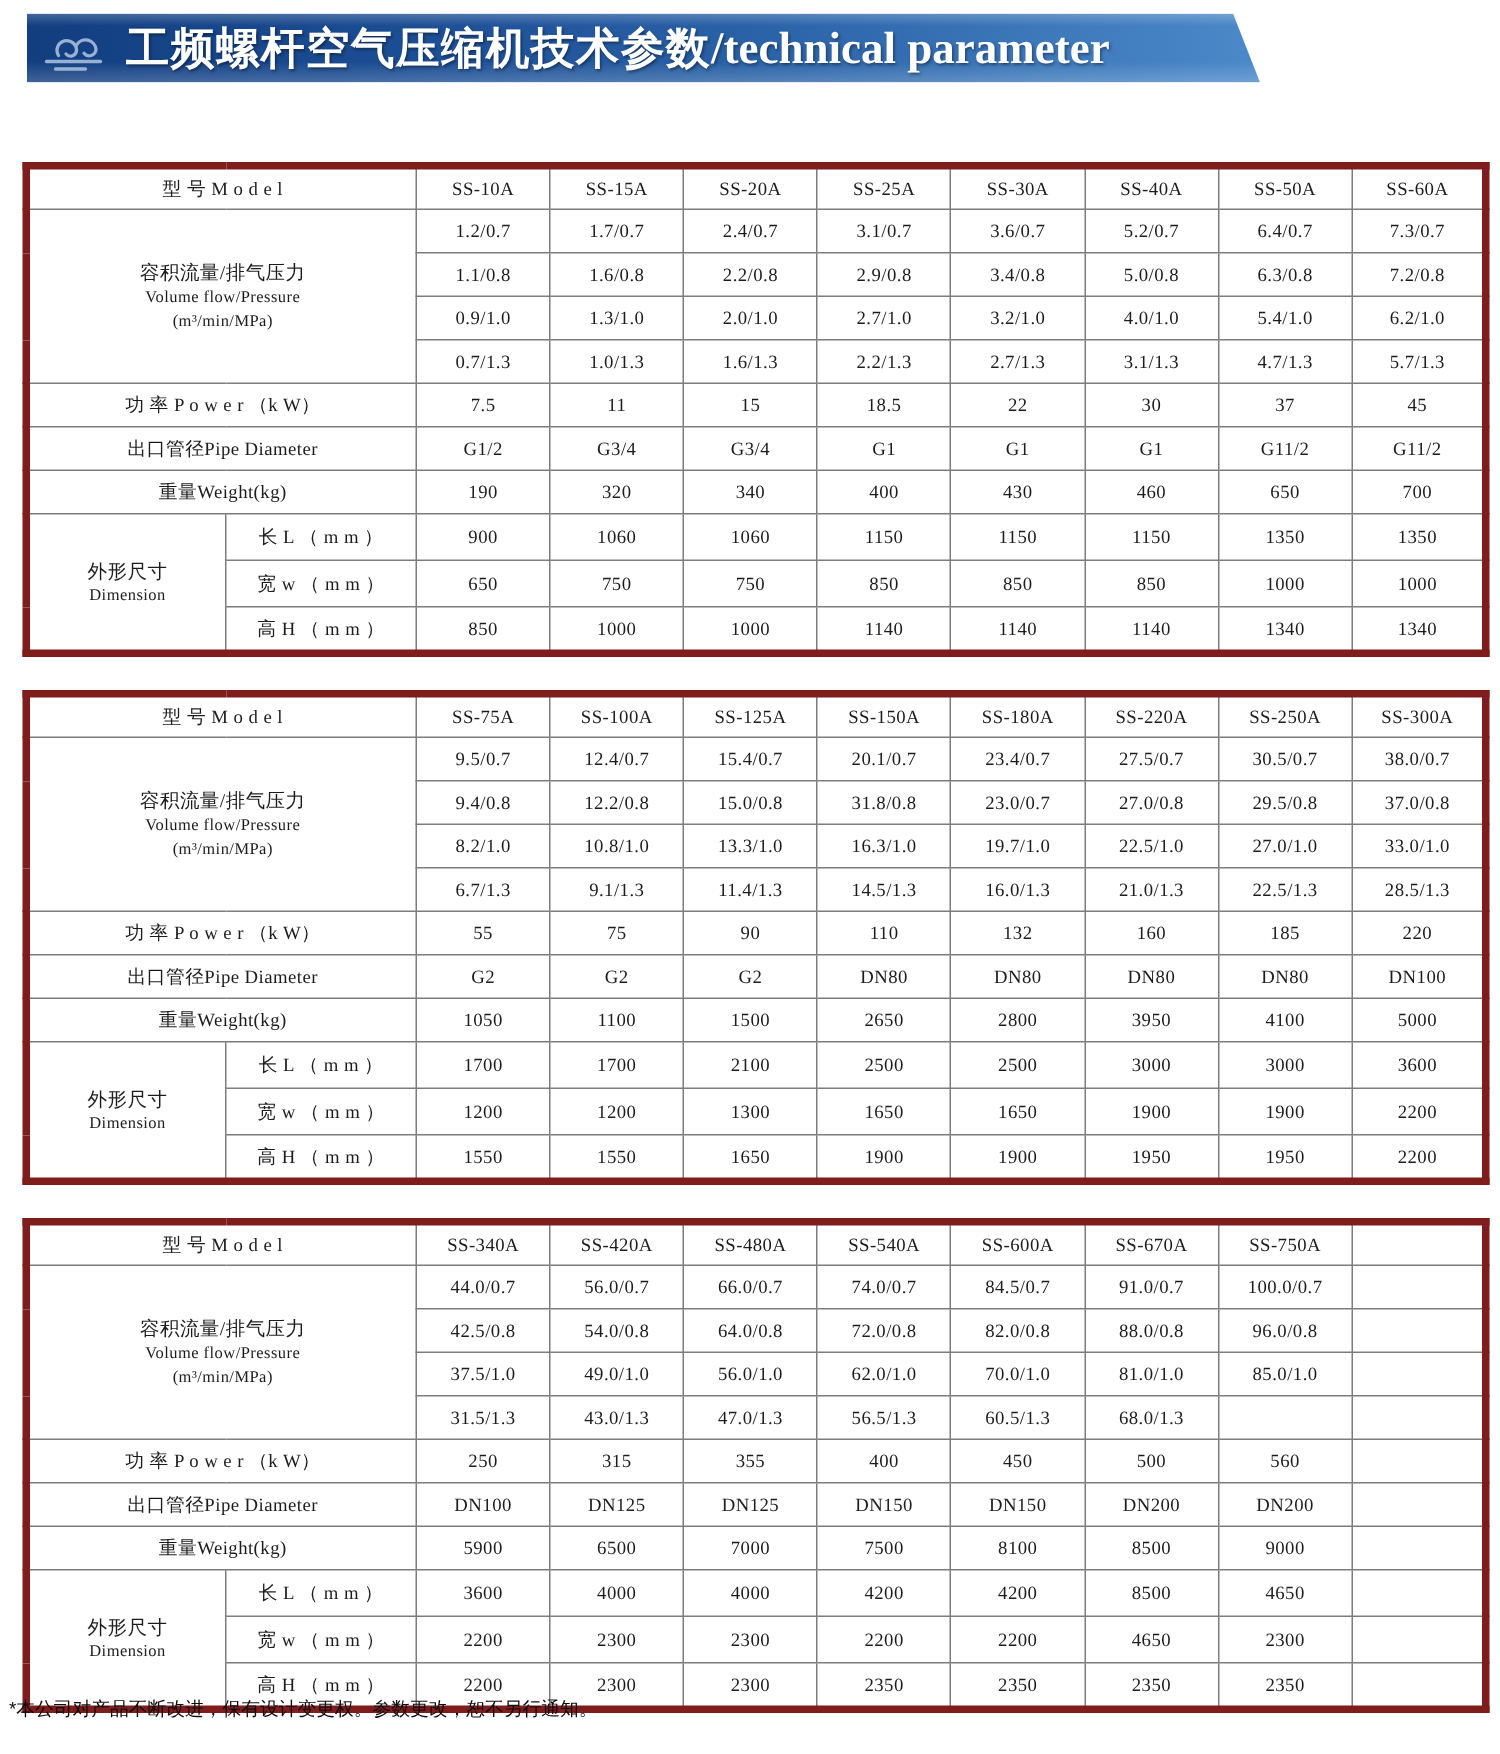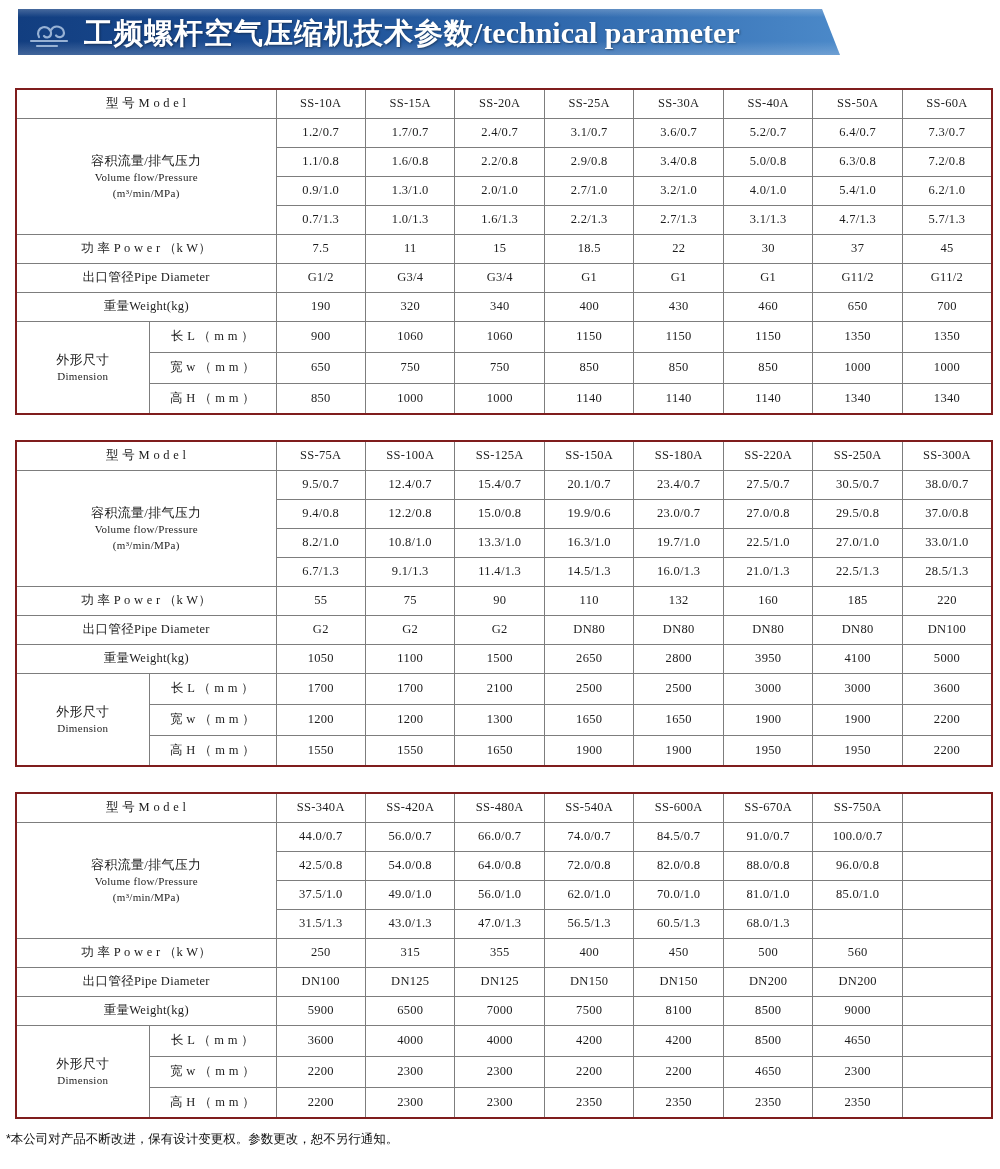--- a/index.html
+++ b/index.html
@@ -22,21 +22,21 @@
 
   
   .tablebox { position:absolute; left:15px; width:978px; }
   #box0 { top:88px; } #box1 { top:440px; } #box2 { top:792px; }
   table.spec-table { border-collapse:collapse; table-layout:fixed; width:978px; background:#fff; }
   table.spec-table td {
     border:1px solid #7d7d7d; text-align:center; vertical-align:middle;
     height:29px; font-size:12.5px; color:#1c1c1c; letter-spacing:.3px;
     overflow:hidden; padding:0 1px;
   }
-  table.spec-table { border:2px solid #7f1d1d; }
+  table.spec-table { border:5px solid #7f1d1d;margin-top:20px; }
   table.spec-table tr.r-dim td { height:31px; }
   td.lbl { font-size:13px; color:#000; }
   .l-cn { font-size:13px; line-height:17px; }
   .l-en { font-size:11px; line-height:16px; }
 
   
   .footer { position:absolute; left:6px; top:1119px; font-family:"Liberation Sans","DejaVu Sans",sans-serif; color:#0d0d0d;margin-top:12px; }
   .f-cn { font-size:12.5px; line-height:16px; }
   .f-en { font-size:13.5px; line-height:17px; }
 </style>
@@ -239,21 +239,21 @@
             <td>20.1/0.7</td>
             <td>23.4/0.7</td>
             <td>27.5/0.7</td>
             <td>30.5/0.7</td>
             <td>38.0/0.7</td>
           </tr>
           <tr>
             <td>9.4/0.8</td>
             <td>12.2/0.8</td>
             <td>15.0/0.8</td>
-            <td>19.9/0.6</td>
+            <td>31.8/0.8</td>
             <td>23.0/0.7</td>
             <td>27.0/0.8</td>
             <td>29.5/0.8</td>
             <td>37.0/0.8</td>
           </tr>
           <tr>
             <td>8.2/1.0</td>
             <td>10.8/1.0</td>
             <td>13.3/1.0</td>
             <td>16.3/1.0</td>

